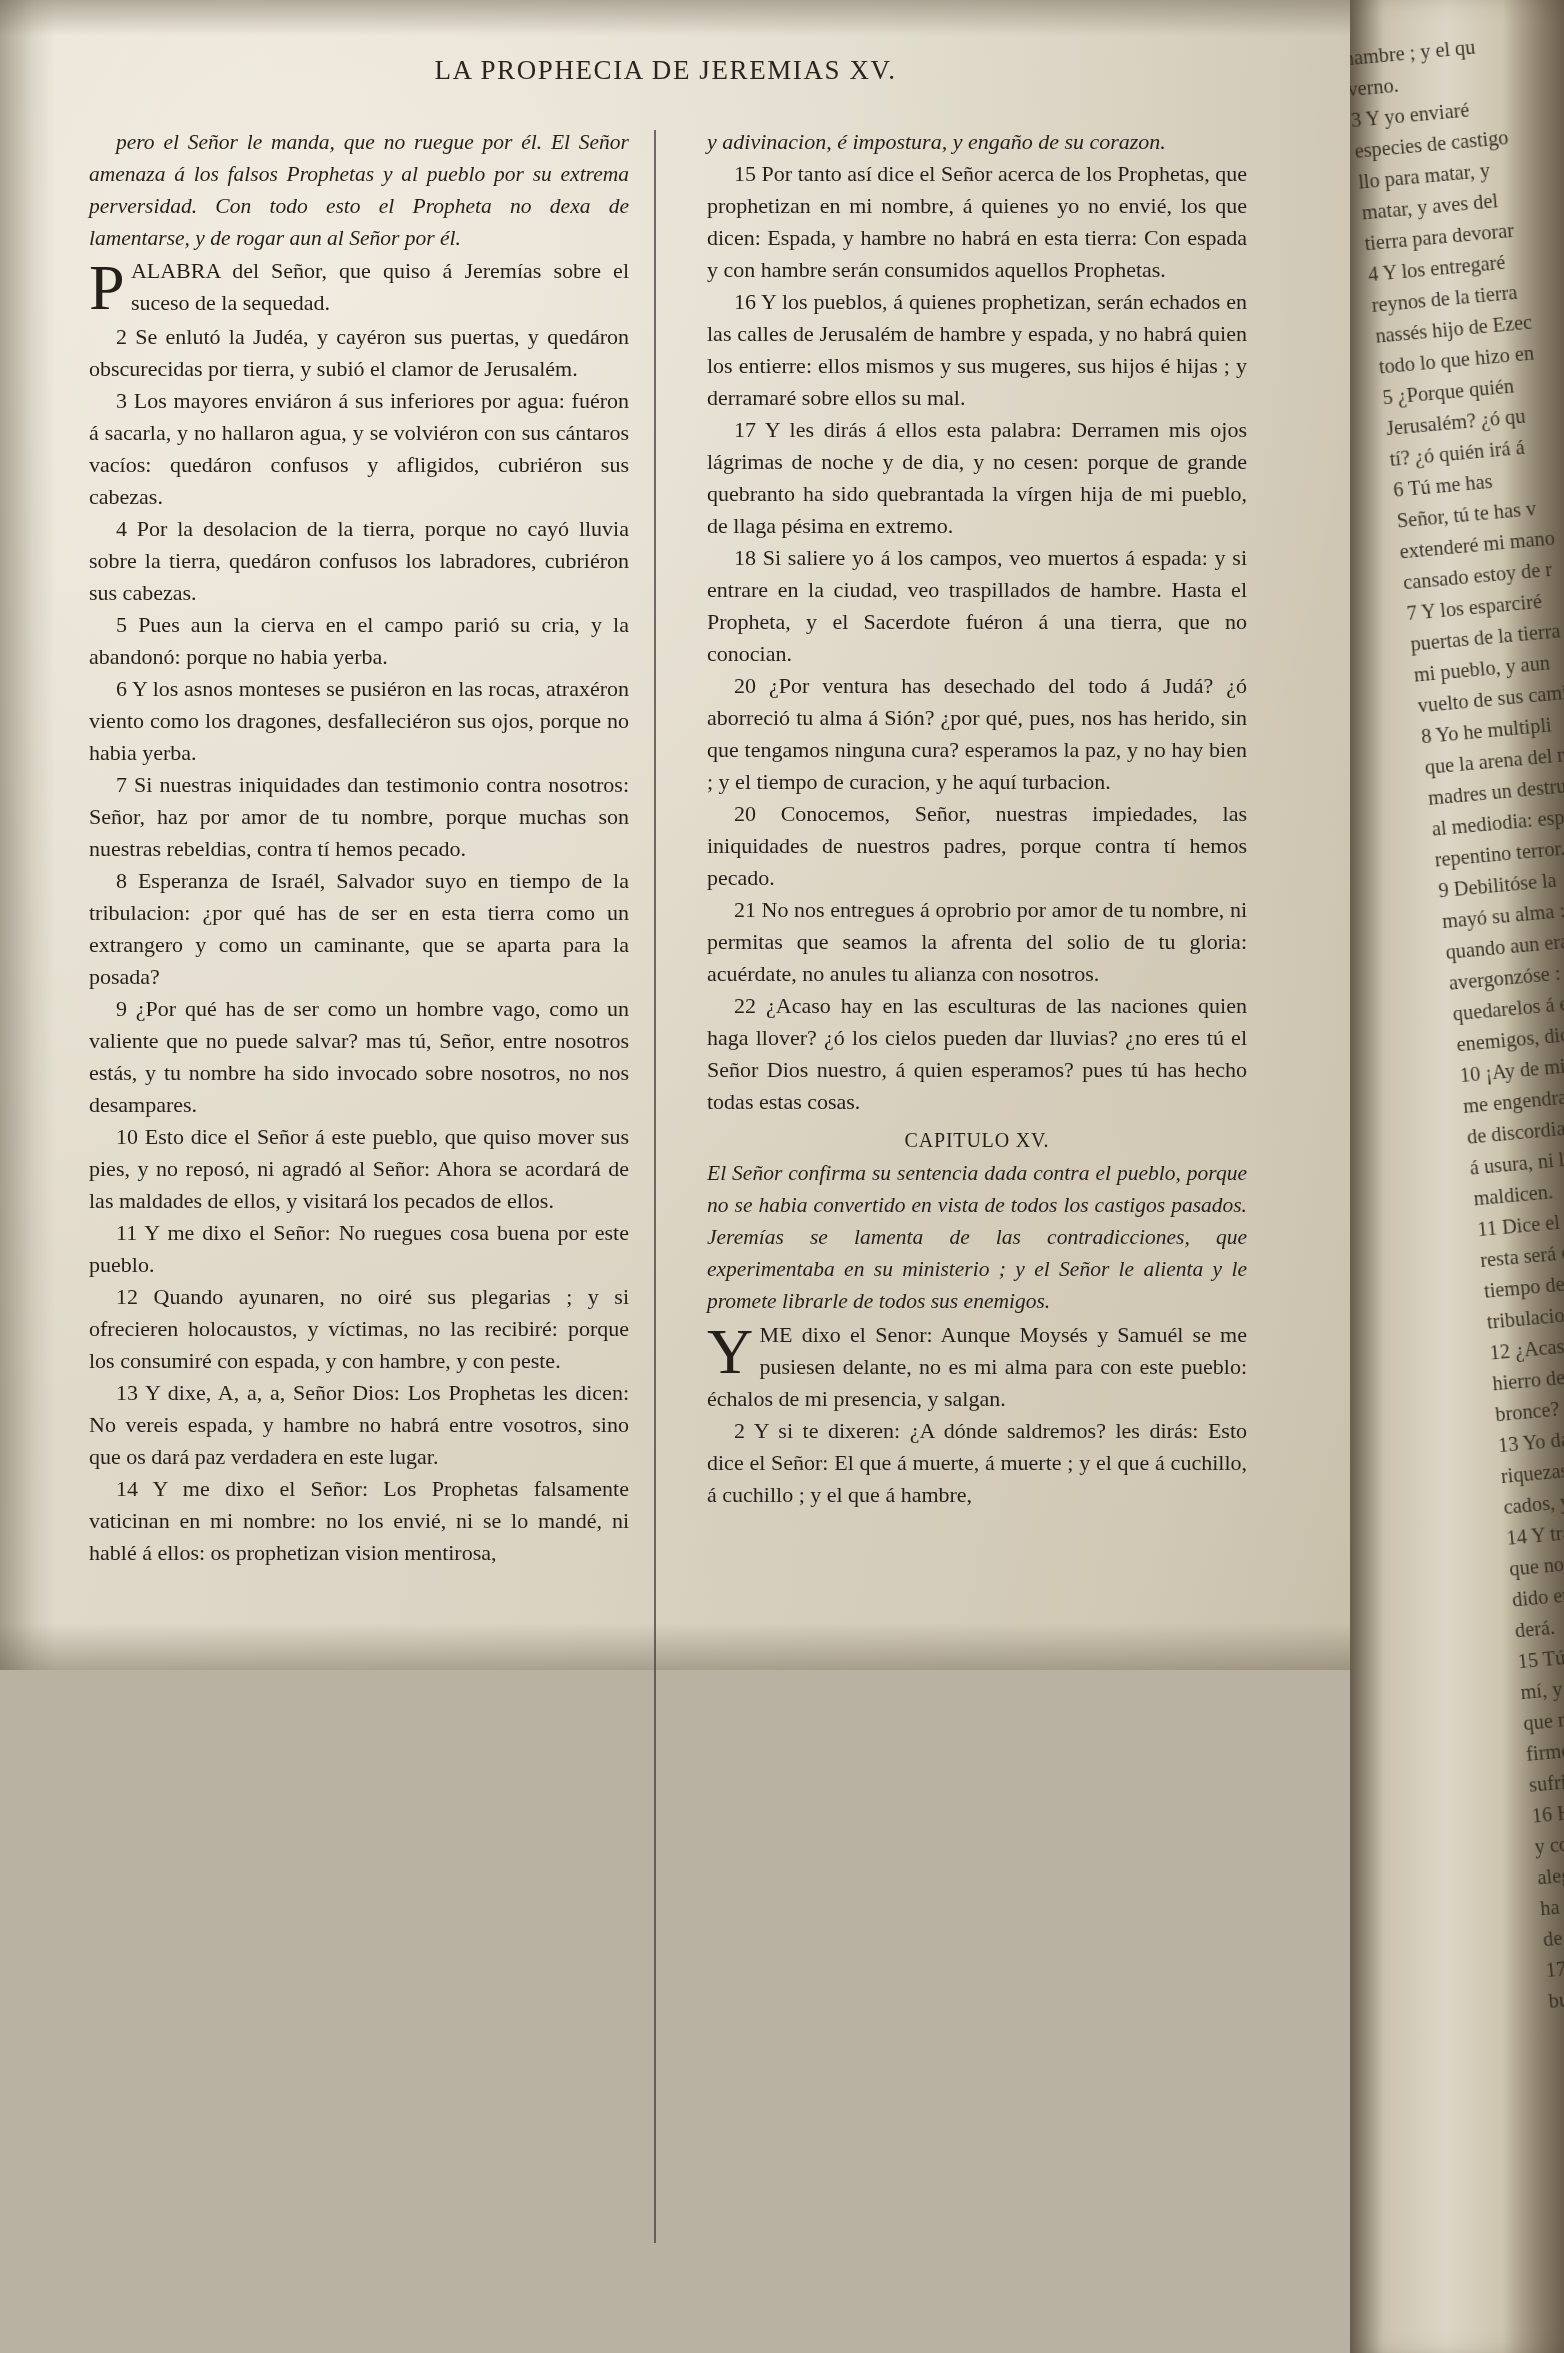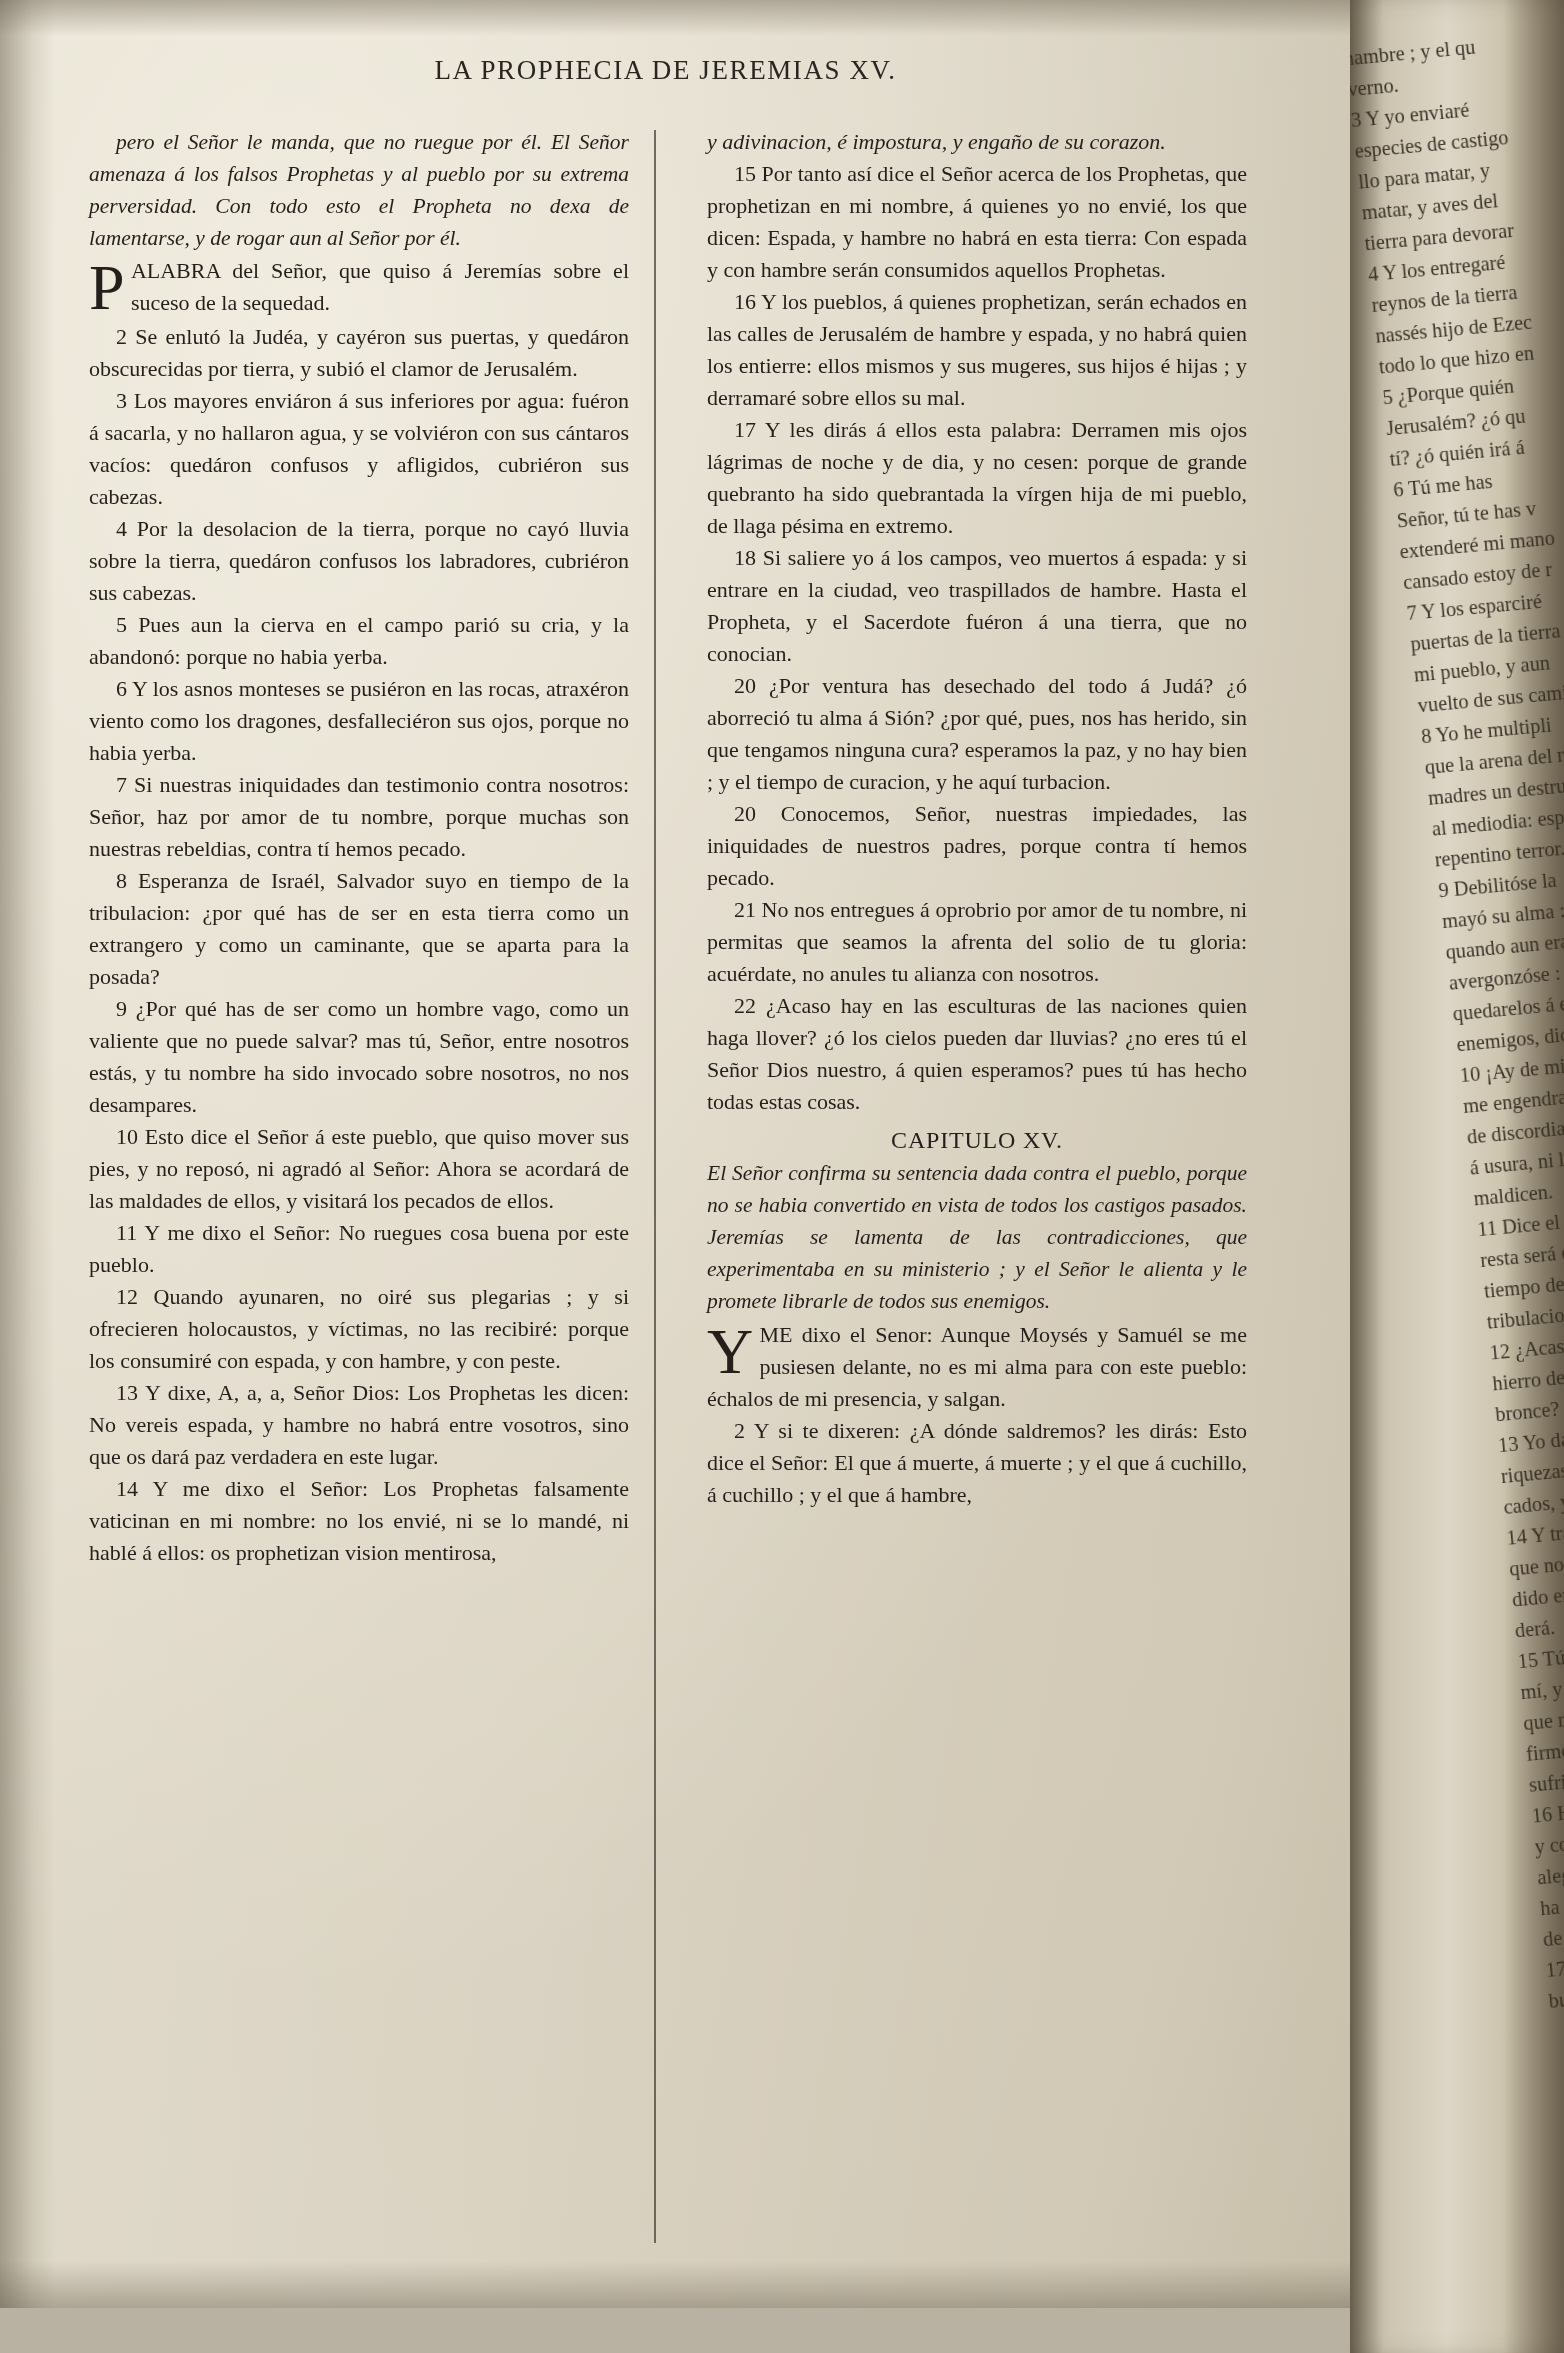--- a/index.html
+++ b/index.html
@@ -9,21 +9,21 @@
   }
   body {
     width: 1565px;
     height: 2354px;
     overflow: hidden;
     font-family: "Liberation Serif", serif;
   }
   .page {
     position: relative;
     width: 1565px;
-    height: 2308px;
+    height: 1670px;
     background: #d8d2c3;
     background-image:
       radial-gradient(ellipse at 20% 15%, rgba(255,252,242,0.55) 0%, rgba(255,252,242,0) 60%),
       radial-gradient(ellipse at 70% 70%, rgba(214,205,186,0.5) 0%, rgba(214,205,186,0) 65%),
       linear-gradient(100deg, #e2dccc 0%, #dbd4c4 45%, #cfc7b4 75%, #b9b099 100%);
   }
   
   .left-shade {
     position: absolute;
     left: 0; top: 0; bottom: 0; width: 55px;
@@ -105,21 +105,21 @@
     font-style: italic;
     text-indent: 0;
     font-size: 21.5px;
     line-height: 32px;
   }
   p.italic-head.ind { text-indent: 27px; }
 
   .chapter-title {
     margin: 6.3px 0 1.6px 0;
     text-align: center;
-    font-size: 24px;
+    font-size: 20px;
     letter-spacing: 0.8px;
     text-indent: 0;
   }
 
   
   .dropcap-para {
     margin: 0;
     text-indent: 0;
     position: relative;
     min-height: 66px;

